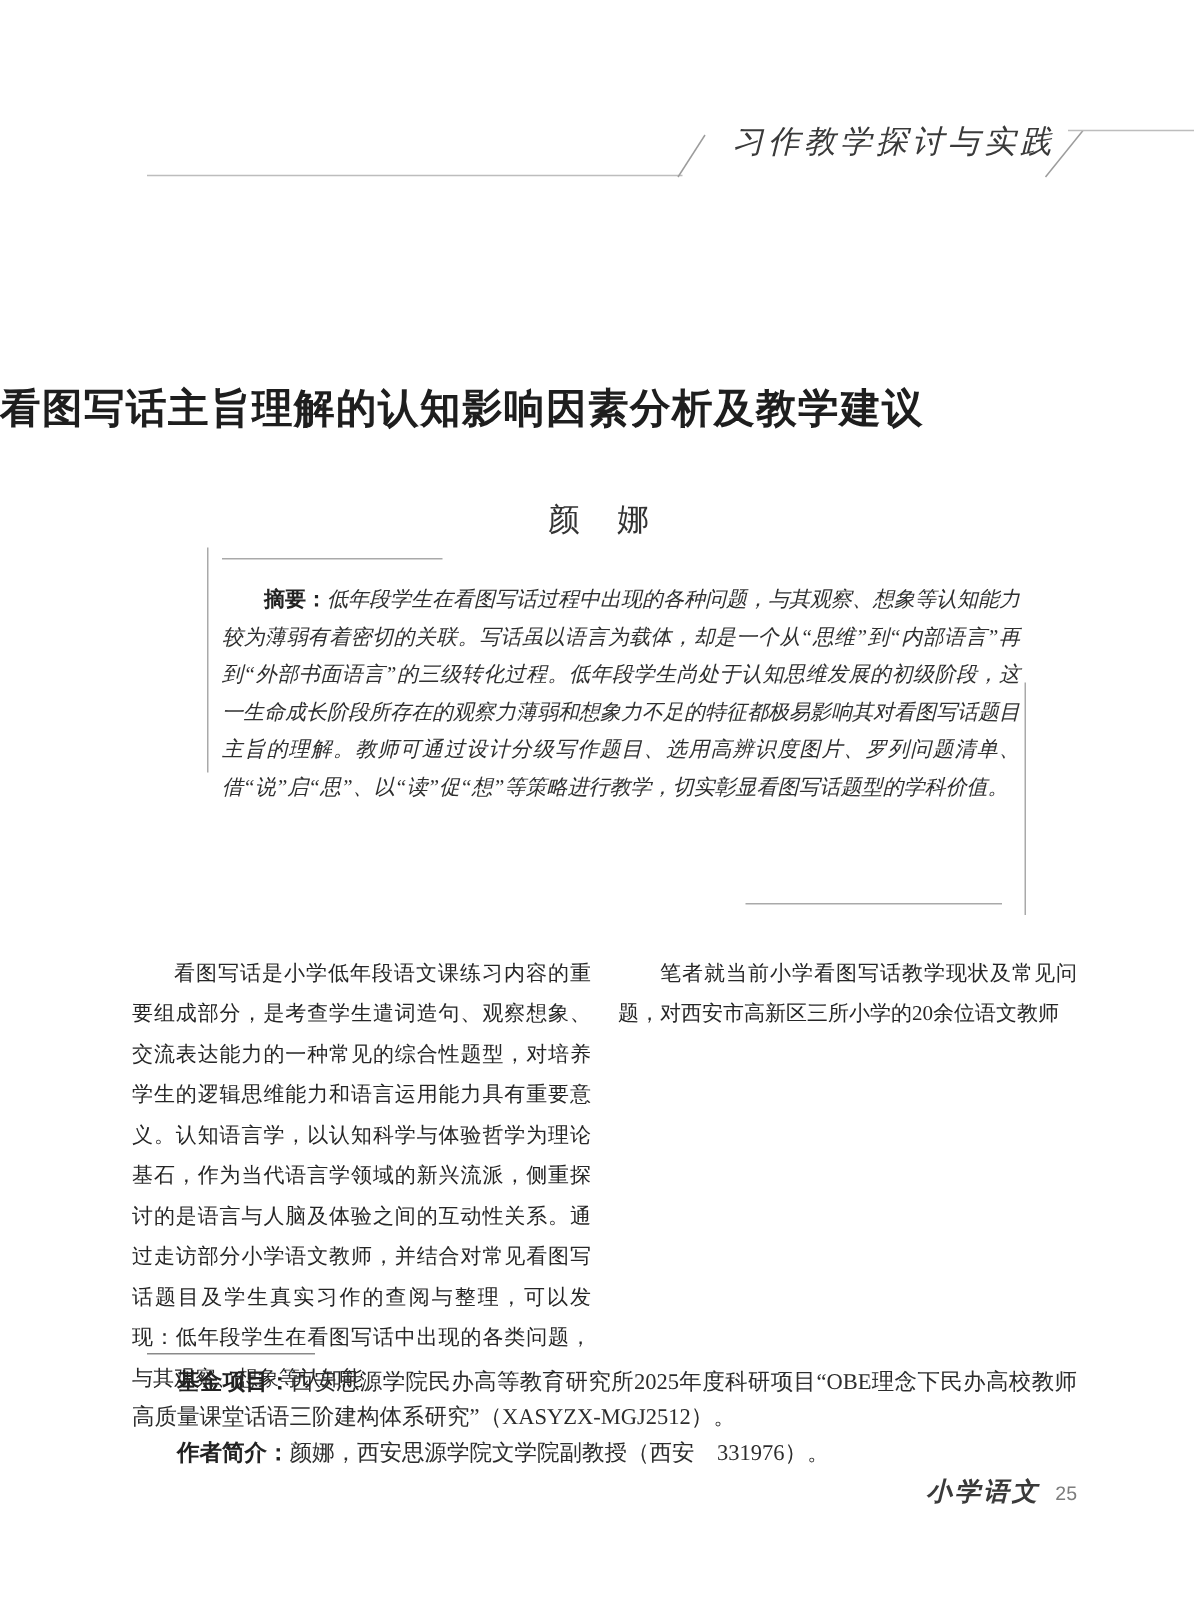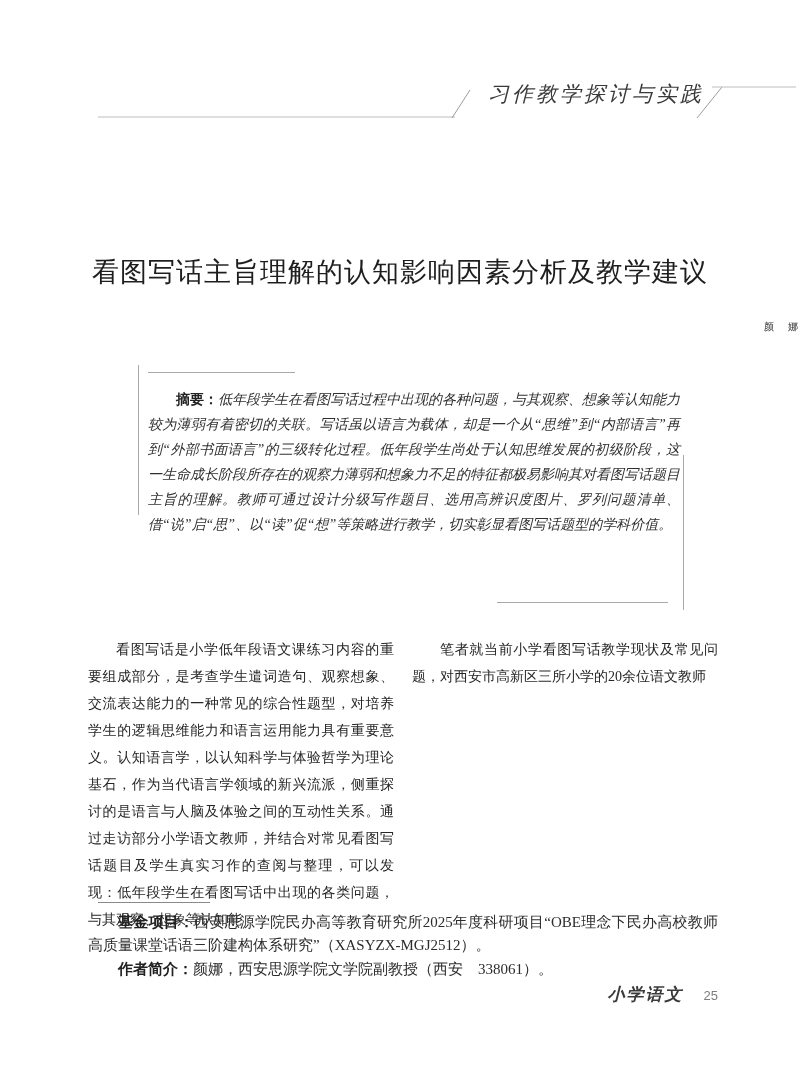--- a/index.html
+++ b/index.html
@@ -15,26 +15,26 @@
   
   .header-lines{position:absolute;top:0;left:0;}
   .section-title{
     position:absolute;top:80px;left:476px;width:216px;
     font-size:21px;letter-spacing:3px;color:#3a3a3a;
     font-style:italic;font-weight:500;white-space:nowrap;margin-left:12px;
   }
   
   .article-title{
     position:absolute;top:236px;left:0;width:100%;
-    text-align:center;font-size:27px;font-weight:normal;
+    text-align:left;font-size:27px;font-weight:bold;
     letter-spacing:1px;color:#1e1e1e;
   }
   .author-name{
-    position:absolute;top:320px;left:0;width:100%;
-    text-align:right;font-size:10px;letter-spacing:2px;color:#333;
+    position:absolute;top:332px;left:0;width:100%;
+    text-align:center;font-size:21px;letter-spacing:2px;color:#333;
   }
   
   .abstract-panel{position:absolute;top:365px;left:138px;width:546px;height:252px;}
   .frame{position:absolute;background:#a9a9a9;}
   .frame.tl-h{left:10px;top:7px;width:147px;height:1px;}
   .frame.l-v{left:0;top:0;width:1px;height:150px;}
   .frame.br-h{left:359px;top:237px;width:171px;height:1px;}
   .frame.r-v{left:545px;top:90px;width:1px;height:155px;}
   .abstract-text{
     position:absolute;left:10px;top:22px;width:532px;
@@ -60,21 +60,21 @@
   
   .footnotes{
     position:absolute;top:902px;left:88px;width:630px;
     font-size:15px;line-height:23px;text-align:justify;color:#2c2c2c;
   }
   .footnote-divider{width:112px;height:1px;background:#8a8a8a;margin:0 0 7px 10px;}
   .footnotes p{margin:0;text-indent:2em;}
   
   .journal-footer{
     position:absolute;top:983px;right:82px;
-    display:flex;align-items:baseline;gap:20px;
+    display:flex;align-items:baseline;gap:10px;
   }
   .journal-name{
     font-style:italic;font-weight:bold;font-size:17px;color:#3a3a3a;
     letter-spacing:2px;
   }
   .page-number{
     font-family:"Liberation Sans","DejaVu Sans",sans-serif;
     font-size:13px;color:#7d7d7d;
   }
 </style>
@@ -110,21 +110,21 @@
       <p class="indent">看图写话是小学低年段语文课练习内容的重要组成部分，是考查学生遣词造句、观察想象、交流表达能力的一种常见的综合性题型，对培养学生的逻辑思维能力和语言运用能力具有重要意义。认知语言学，以认知科学与体验哲学为理论基石，作为当代语言学领域的新兴流派，侧重探讨的是语言与人脑及体验之间的互动性关系。通过走访部分小学语文教师，并结合对常见看图写话题目及学生真实习作的查阅与整理，可以发现：低年段学生在看图写话中出现的各类问题，与其观察、想象等认知能</p>
     </div>
     <div class="col">
       <p class="indent">笔者就当前小学看图写话教学现状及常见问题，对西安市高新区三所小学的20余位语文教师</p>
     </div>
   </div>
 
   <div class="footnotes">
     <div class="footnote-divider"></div>
     <p><span class="b-label">基金项目：</span><span>西安思源学院民办高等教育研究所2025年度科研项目“OBE理念下民办高校教师高质量课堂话语三阶建构体系研究”（XASYZX-MGJ2512）。</span></p>
-    <p><span class="b-label">作者简介：</span><span>颜娜，西安思源学院文学院副教授（西安　338061）。</span></p>
+    <p><span class="b-label">作者简介：</span><span>颜娜，西安思源学院文学院副教授（西安　331976）。</span></p>
   </div>
 
   <div class="journal-footer">
     <span class="journal-name">小学语文</span>
     <span class="page-number">25</span>
   </div>
 
 </div>
 
 </body></html>

